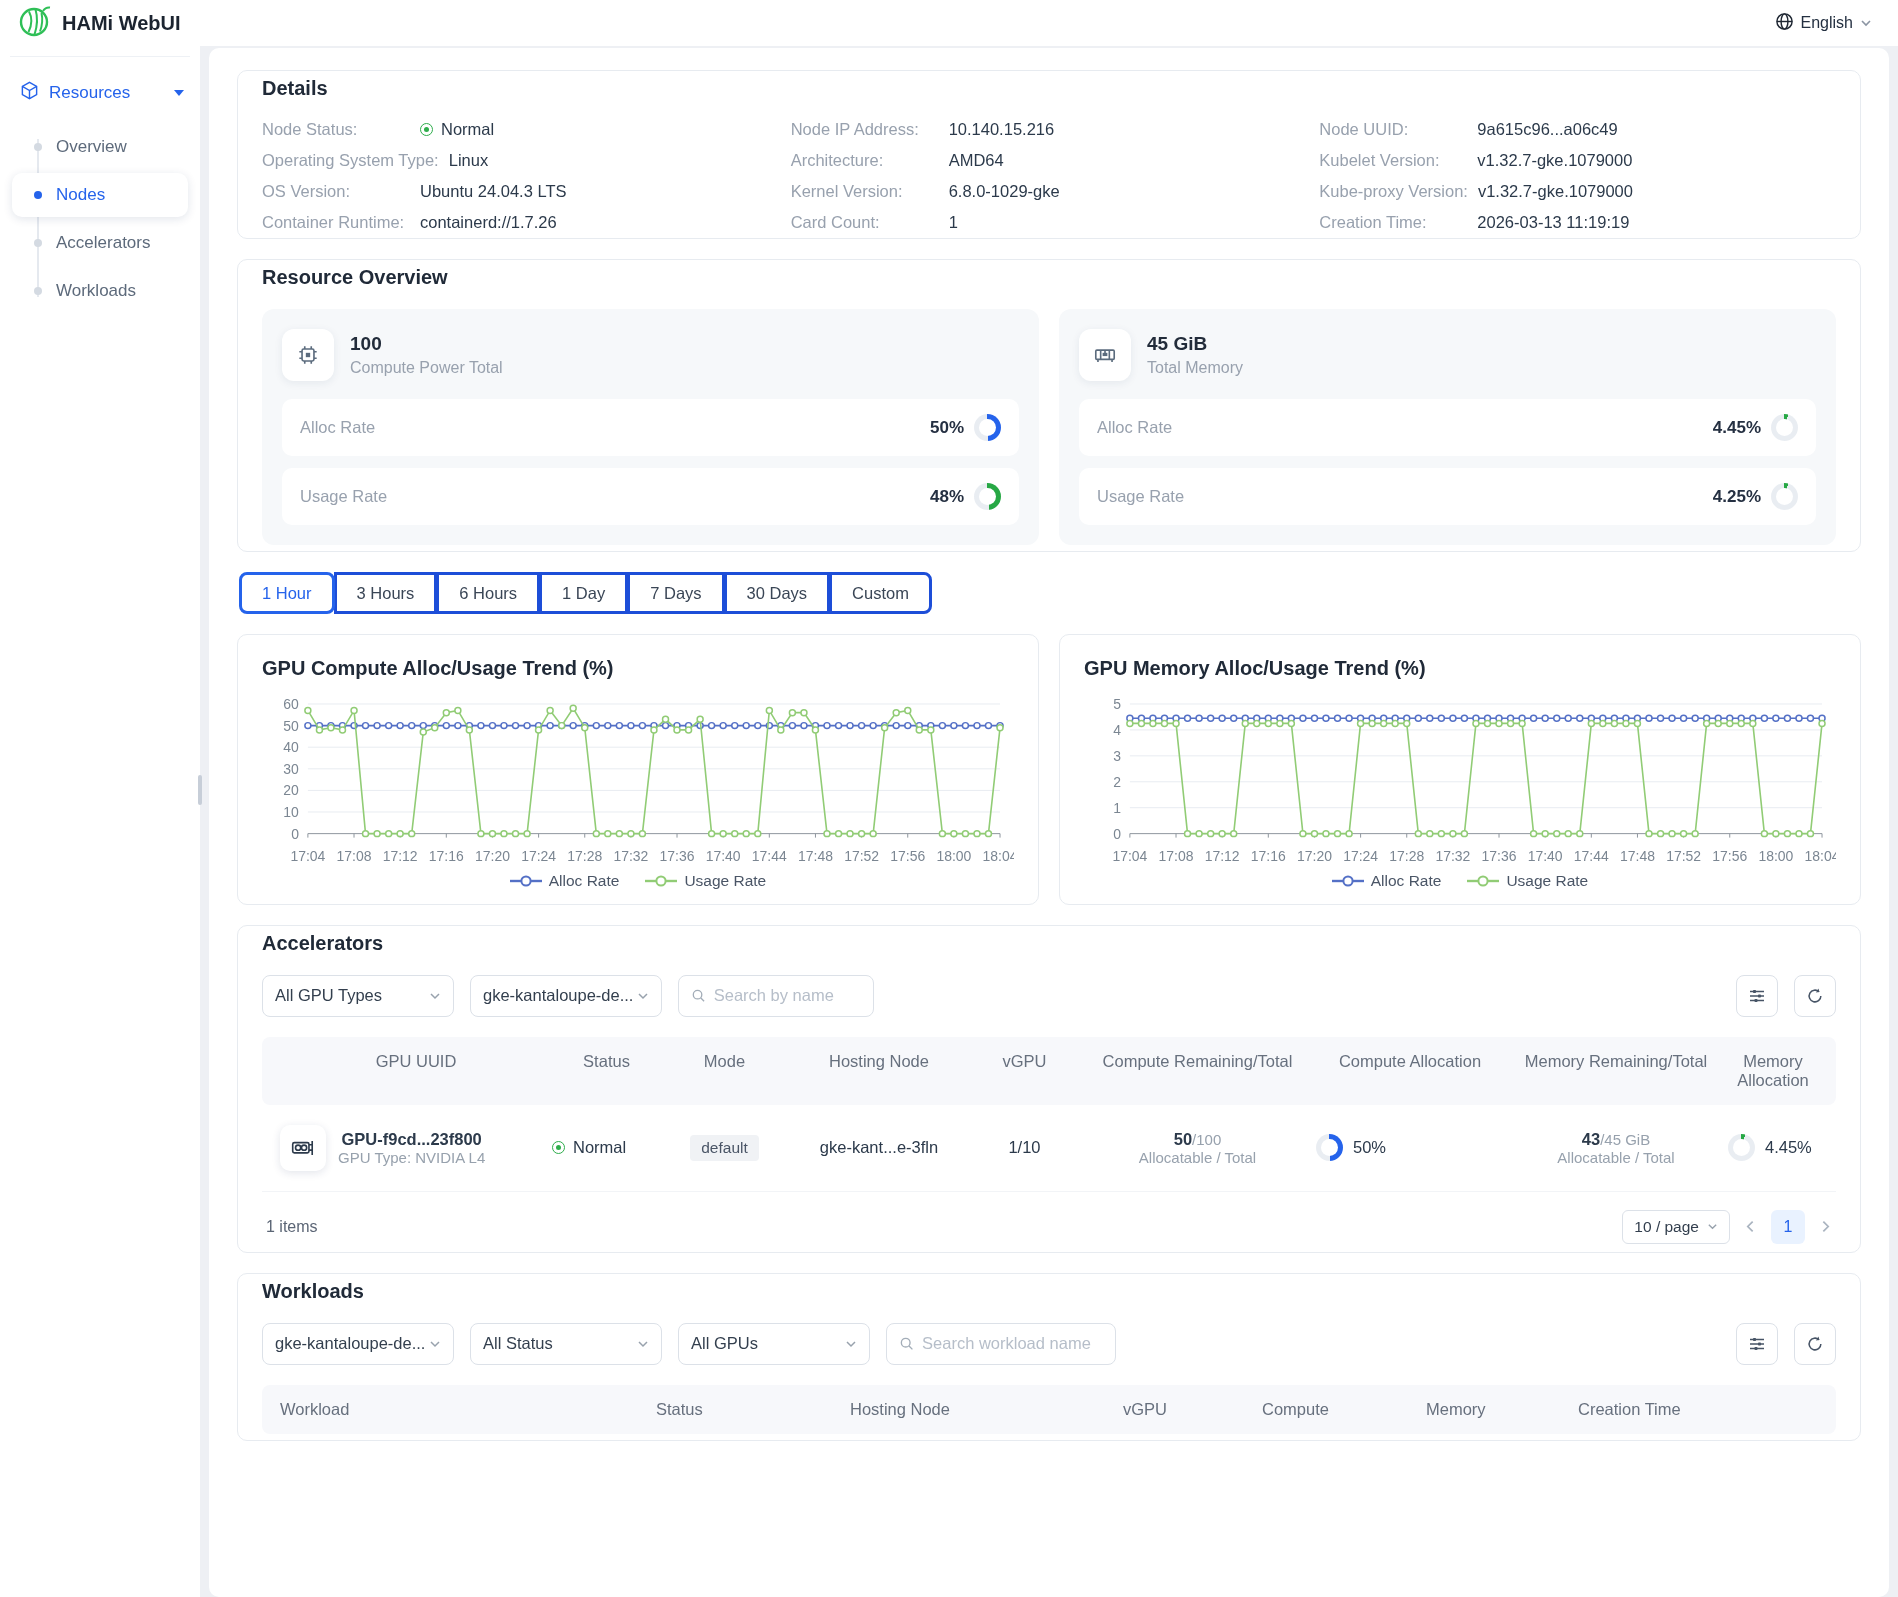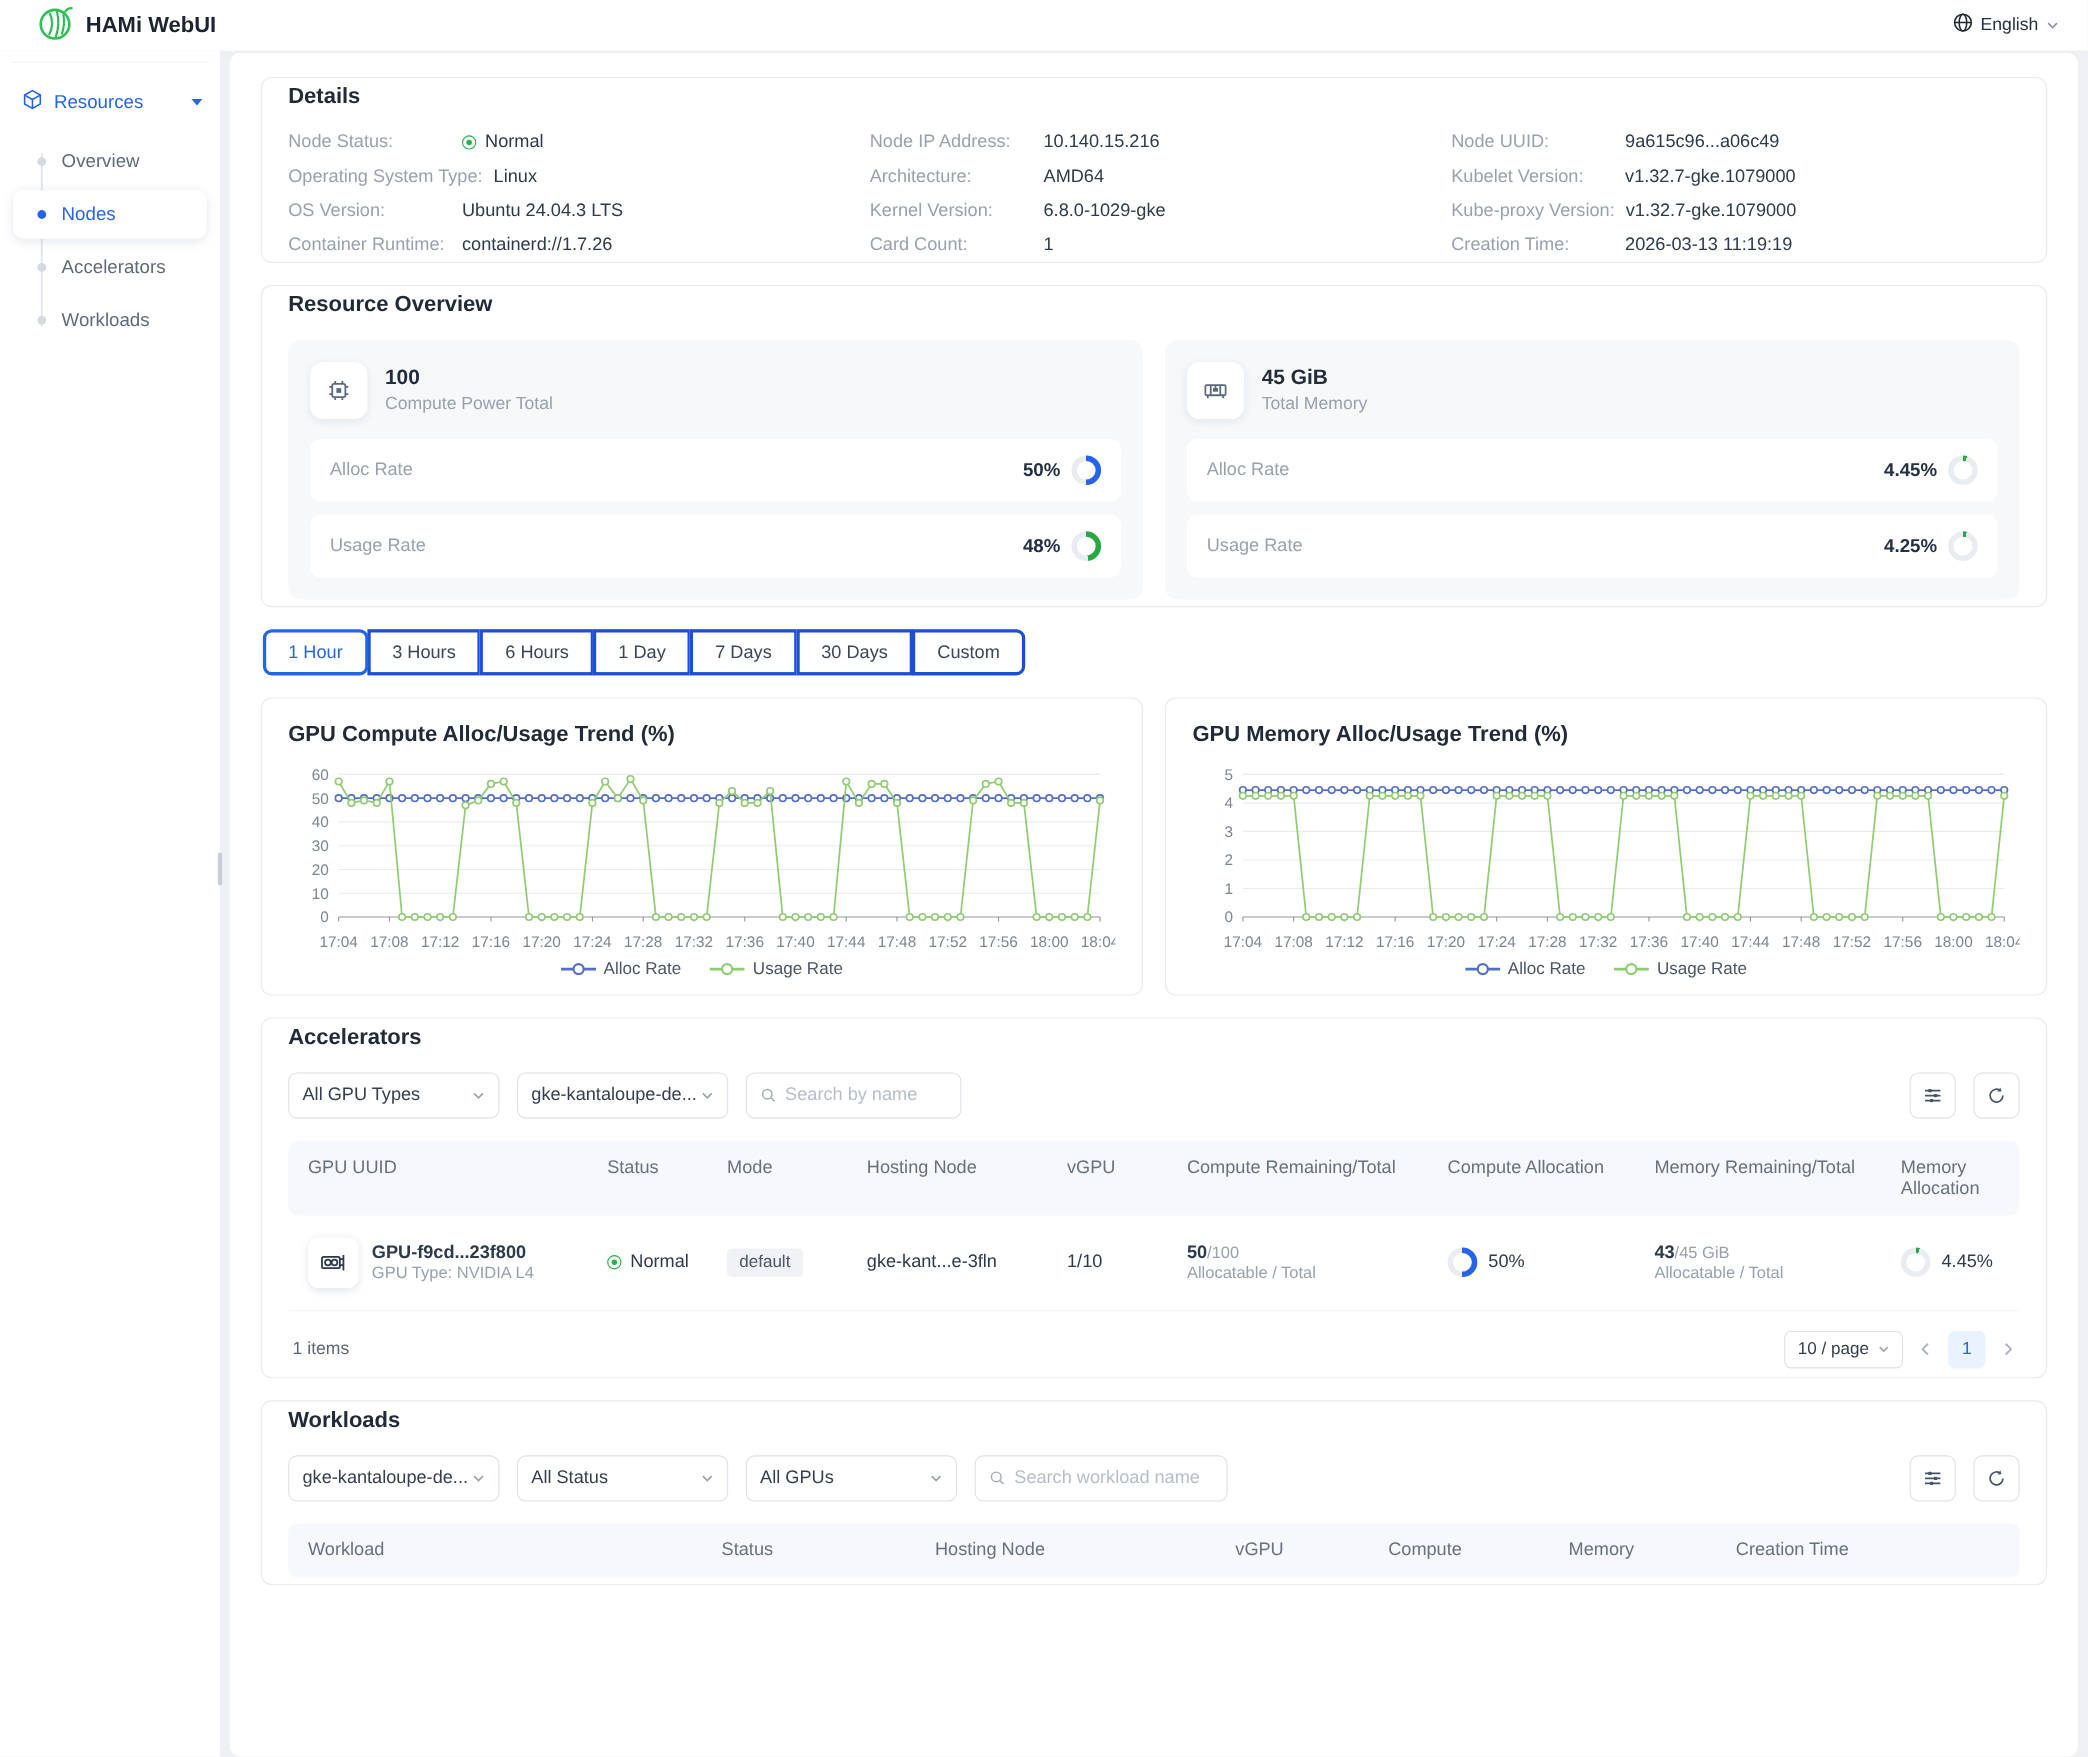--- a/index.html
+++ b/index.html
@@ -1,18 +1,18 @@
 <!DOCTYPE html>
 <html><head>
 <meta charset="utf-8">
 <style>
   * { margin:0; padding:0; box-sizing:border-box; }
   html,body { width:1898px; height:1597px; overflow:hidden; background:#eef0f4;
     font-family:"Liberation Sans","DejaVu Sans",sans-serif; color:#28313f; }
-  .topbar { height:46px; background:#fff; display:flex; align-items:center; justify-content:space-between; padding:0 26px 0 34px; }
+  .topbar { height:46px; background:#fff; display:flex; align-items:center; justify-content:space-between; padding:0 26px 0 18px; }
   .brand { display:flex; align-items:center; gap:10px; }
   .brand-title { font-size:20px; font-weight:bold; color:#1c2430; }
   .lang { display:flex; align-items:center; gap:7px; font-size:16px; color:#243041; cursor:pointer; }
   .shell { display:flex; height:1551px; }
   .sidebar { width:200px; background:#fff; position:relative; flex:none; padding-top:10px; }
   .side-div { height:1px; background:#eef1f5; margin:0 10px 14px; }
   .menu-root { display:flex; align-items:center; gap:10px; padding:10px 16px 16px 20px; color:#2563eb; font-size:17px; cursor:pointer; }
   .menu-root .grow { flex:1; }
   .caret { width:0; height:0; border-left:5px solid transparent; border-right:5px solid transparent; border-top:6px solid #2563eb; }
   .submenu { position:relative; padding-left:0; }
@@ -60,21 +60,21 @@
   .legend .lg { display:flex; align-items:center; gap:7px; font-size:15.5px; color:#4a5566; }
   .filters { display:flex; gap:16px; margin-bottom:20px; align-items:center; }
   .select { display:flex; align-items:center; justify-content:space-between; border:1px solid #dce1e8; border-radius:8px; height:42px; width:192px; padding:0 12px; font-size:16.5px; color:#333f4e; cursor:pointer; background:#fff; }
   .search-box { display:flex; align-items:center; gap:8px; border:1px solid #dce1e8; border-radius:8px; height:42px; width:196px; padding:0 12px; background:#fff; }
   .search-box input { border:none; outline:none; font-size:16.5px; width:100%; color:#333f4e; font-family:inherit; }
   .search-box input::placeholder { color:#b6bec9; }
   .filters .spacer { flex:1; }
   .icon-btn { width:42px; height:42px; border:1px solid #dce1e8; border-radius:8px; background:#fff; display:grid; place-items:center; cursor:pointer; }
   .thead { display:grid; background:#f7f8fb; border-radius:8px; padding:15px 18px; font-size:16.5px; color:#67707e; }
   .trow { display:grid; padding:20px 18px; align-items:center; font-size:16.5px; color:#2c3a4b; border-bottom:1px solid #f2f4f7; }
-  .acc-grid { grid-template-columns:272px 109px 127px 182px 109px 237px 188px 224px 1fr; }
+  .acc-grid { grid-template-columns:272px 109px 127px 182px 109px 237px 188px 224px 1fr;text-align:center; }
   .wl-grid { grid-template-columns:376px 194px 273px 139px 164px 152px 1fr; }
   .cell-main { display:flex; align-items:center; gap:12px; }
   .tile-sm { width:46px; height:46px; background:#fff; border-radius:10px; box-shadow:0 2px 8px rgba(25,45,90,.12); display:grid; place-items:center; flex:none; }
   .uuid { font-weight:bold; color:#2c3a4b; }
   .muted { color:#97a1ad; font-size:15px; }
   .tag { background:#f0f2f5; border-radius:4px; padding:4px 11px; font-size:15.5px; color:#4a5566; display:inline-block; }
   .cellstatus { display:flex; align-items:center; gap:8px; }
   .alloc-cell { display:flex; align-items:center; gap:10px; }
   .tfoot { display:flex; align-items:center; justify-content:space-between; padding:18px 4px 2px; }
   .tfoot .items { color:#5b6575; font-size:16px; }

